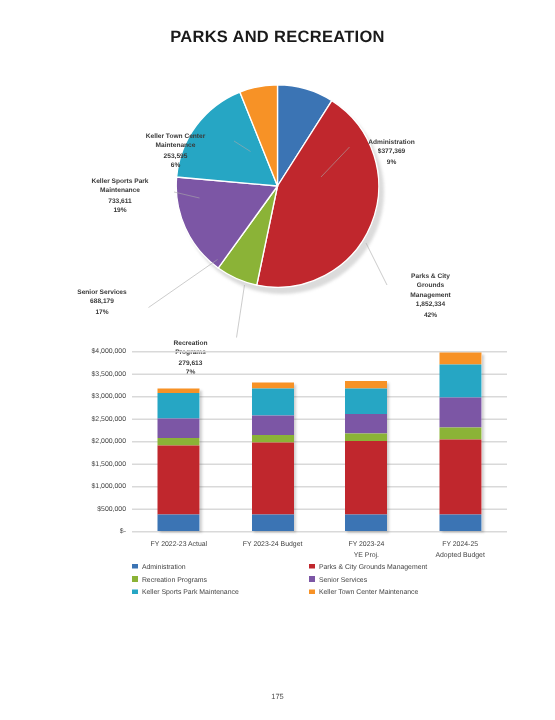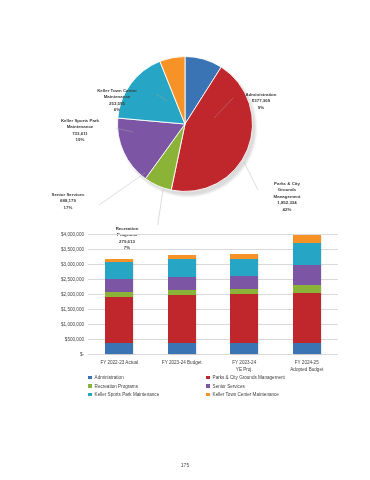--- a/index.html
+++ b/index.html
@@ -168,20 +168,21 @@
     text-align: center;
     font-size: 5px;
     color: #4a4a4a;
   }
 </style>
 </head>
 <body>
 
 <div class="page">
 
+  <div class="page-title">PARKS AND RECREATION</div>
 
   <div class="pie-block">
     <div class="pie-wrap">
       <div class="pie-shadow"></div>
       <svg class="pie" viewBox="0 0 136 136">
         <g id="pie-slice-group">
             <path d="M68,68 L68,0.5 A67.5,67.5 0 0,1 104.23211478109368,11.04840776159412 Z" fill="#3B74B4" stroke="#ffffff" stroke-width="0.9"></path>
             <path d="M68,68 L104.23211478109368,11.04840776159412 A67.5,67.5 0 0,1 54.17793548839142,134.06966423886934 Z" fill="#C0272D" stroke="#ffffff" stroke-width="0.9"></path>
             <path d="M68,68 L54.17793548839142,134.06966423886934 A67.5,67.5 0 0,1 28.447963297806083,122.69813884135644 Z" fill="#8BB337" stroke="#ffffff" stroke-width="0.9"></path>
             <path d="M68,68 L28.447963297806083,122.69813884135644 A67.5,67.5 0 0,1 0.764406496383117,62.03133463692323 Z" fill="#7C56A5" stroke="#ffffff" stroke-width="0.9"></path>

